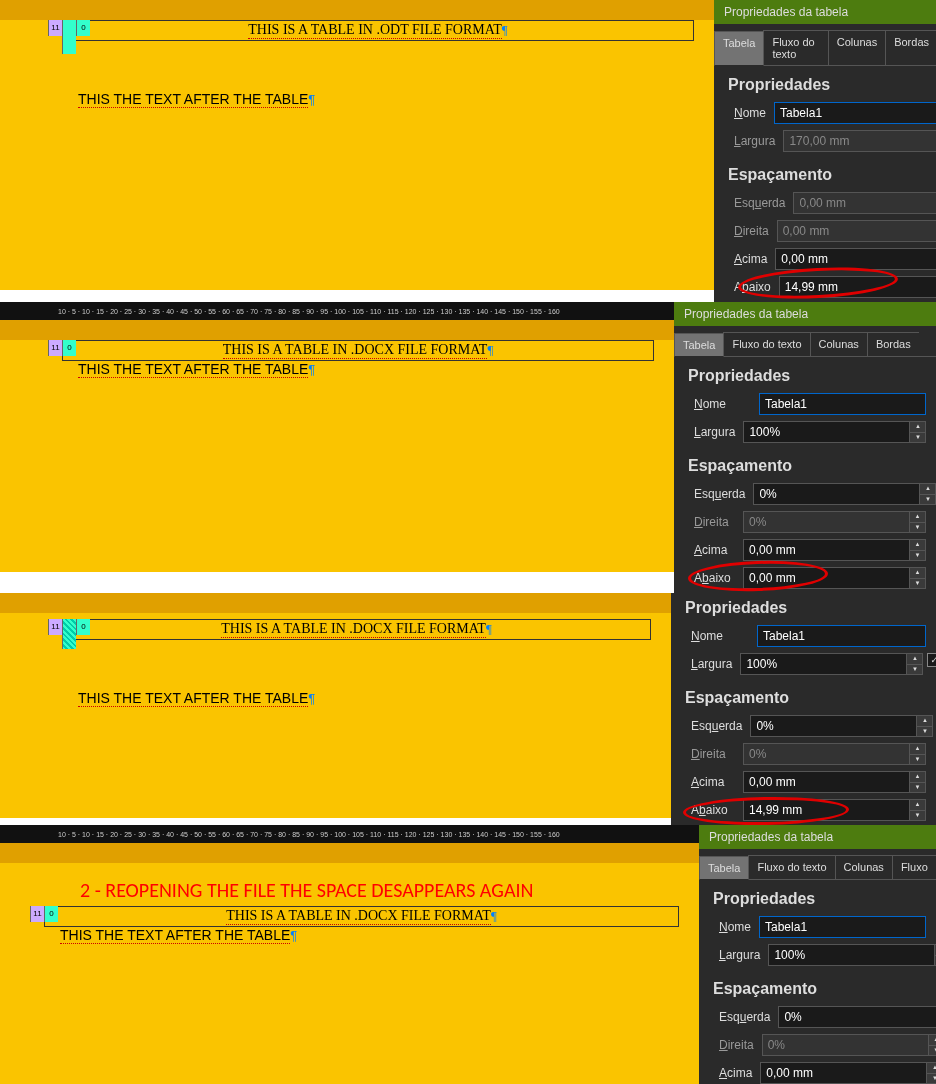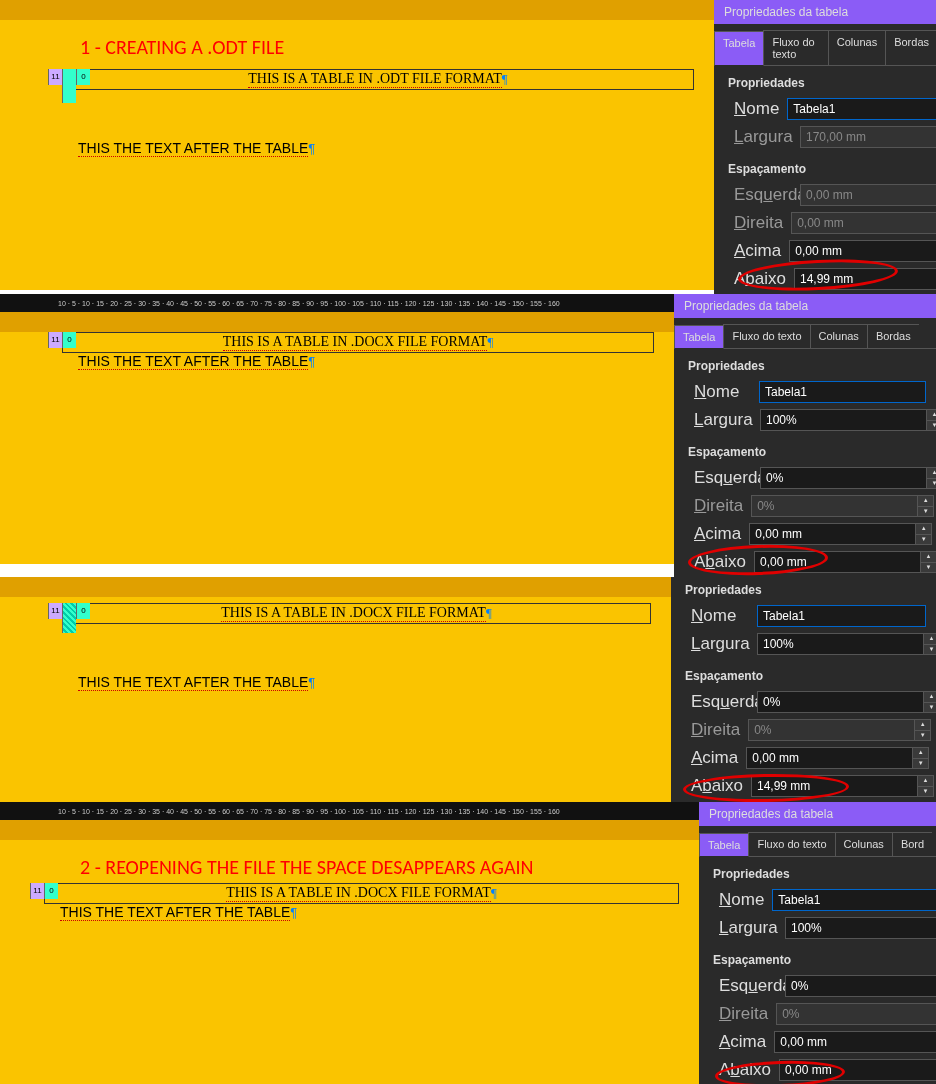--- a/index.html
+++ b/index.html
@@ -23,28 +23,28 @@
   
   .ruler { height: 18px; background: #111; color: #ccc; font-size: 7px; display: flex; align-items: center; overflow: hidden; padding-left: 58px; gap: 6px; white-space: nowrap; }
   .ruler span { letter-spacing: 0px; }
   
   
   .props-panel { background: #2a2a2a; color: #ddd; font-size: 12px; }
   .props-panel.wide { width: 222px; }
   .props-panel.med { width: 262px; }
   .props-panel.med2 { width: 265px; }
   .props-panel.shortw { width: 237px; }
-  .panel-title { background: #8b5cf6; padding: 5px 10px; font-size: 12px; }
+  .panel-title { background: #4d7c0f; padding: 5px 10px; font-size: 12px; }
   .tabs-row { display: flex; border-bottom: 1px solid #555; margin-top: 6px; }
   .tab { padding: 5px 8px; border: 1px solid #555; border-bottom: none; background: #2a2a2a; font-size: 11px; margin-right: -1px; cursor: pointer; }
-  .tab.active { background: #8b5cf6; border-bottom: 1px solid #2a2a2a; position: relative; top: 1px; }
+  .tab.active { background: #737373; border-bottom: 1px solid #2a2a2a; position: relative; top: 1px; }
   .tab.cut { border-right: none; }
-  .section-label { font-weight: bold; padding: 10px 0 6px 14px; font-size: 12px; }
+  .section-label { font-weight: bold; padding: 10px 0 6px 14px; font-size: 16px; }
   .field-row { display: flex; align-items: center; padding: 2px 10px 4px 20px; gap: 8px; }
-  .field-label { width: 58px; font-size: 17px; }
+  .field-label { width: 58px; font-size: 12px; }
   .field-label .ul { text-decoration: underline; }
   .field-label.disabled { color: #999; }
   .field-input-wrap { display: flex; align-items: stretch; flex: 1; }
   .field-input { flex: 1; background: #1a1a1a; border: 1px solid #0066cc; color: #fff; padding: 3px 5px; font-size: 12px; height: 22px; }
   .field-input.plain { border: 1px solid #555; }
   .field-input.disabled { background: #333; color: #888; border: 1px solid #555; }
   .spinner { width: 16px; display: flex; flex-direction: column; border: 1px solid #555; border-left: none; }
   .spinner div { flex: 1; background: #3a3a3a; font-size: 6px; text-align: center; line-height: 9px; cursor: pointer; border-bottom: 1px solid #555; }
   .spinner div:last-child { border-bottom: none; }
   .checkbox-after { width: 14px; height: 14px; border: 1px solid #888; margin-left: 4px; display: inline-flex; align-items: center; justify-content: center; font-size: 9px; background: #1a1a1a; }
@@ -58,21 +58,20 @@
   #sec4 .doc-area { min-height: 288px; }
   
   .gutter-col { position: absolute; left: 48px; display: flex; }
 </style>
 </head>
 <body>
 
 <div class="section" id="sec1">
   <div class="doc-area">
     <div class="doc-header-band"></div>
-    <div class="doc-step-title">1 - CREATING A .ODT FILE</div>
     <div class="doc-canvas">
       <div class="gutter-col" style="top:0;">
         <div class="gutter-tile">11</div>
         <div class="gutter-tile cyan" style="height:34px;"></div>
         <div class="gutter-tile cyan">0</div>
       </div>
       <div class="table-container">
         <div class="table-row">
           <span class="table-text">THIS IS A TABLE IN .ODT FILE FORMAT</span><span class="pilcrow">¶</span>
         </div>
@@ -331,21 +330,21 @@
       </div>
     </div>
   </div>
 
   <div class="props-panel shortw" style="position:relative; min-height:288px;">
     <div class="panel-title">Propriedades da tabela</div>
     <div class="tabs-row">
       <div class="tab active">Tabela</div>
       <div class="tab">Fluxo do texto</div>
       <div class="tab">Colunas</div>
-      <div class="tab cut">Bord</div>
+      <div class="tab cut">Fluxo</div>
     </div>
     <div class="section-label">Propriedades</div>
     <div class="field-row">
       <div class="field-label"><span class="ul">N</span>ome</div>
       <div class="field-input-wrap">
           <input class="field-input" value="Tabela1" style="">
         </div>
     </div>
     <div class="field-row">
       <div class="field-label"><span class="ul">L</span>argura</div>

